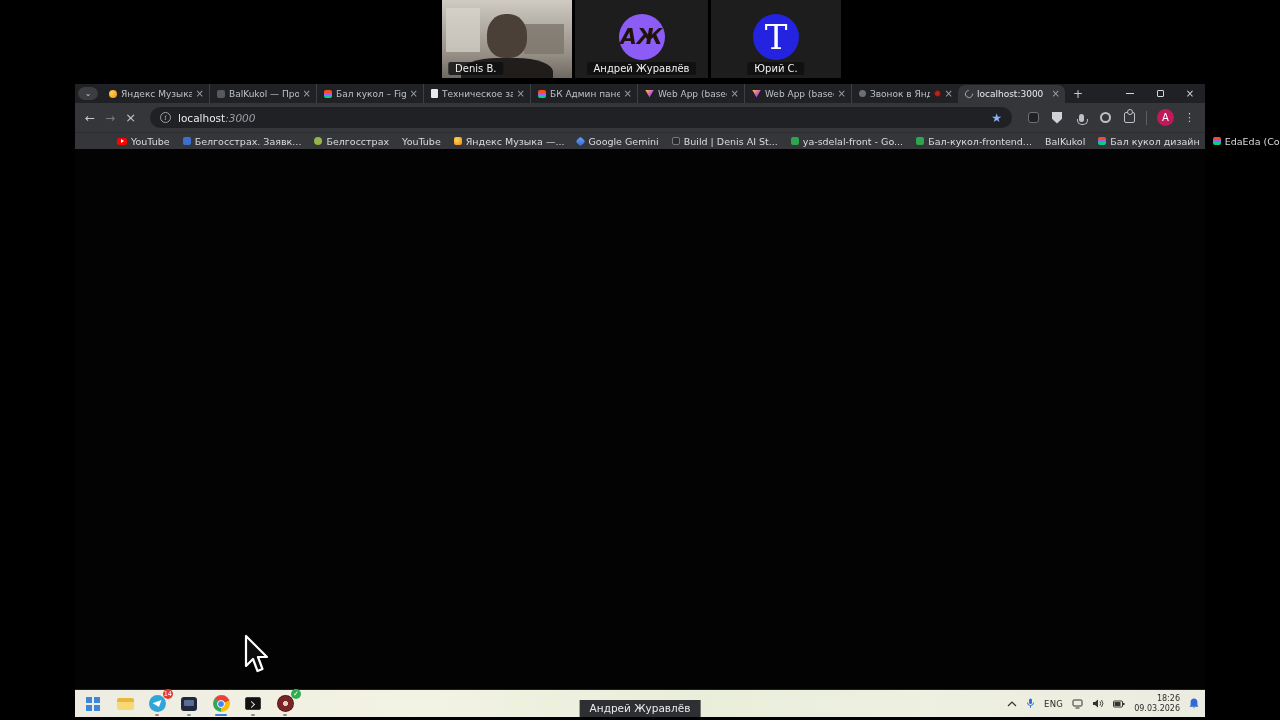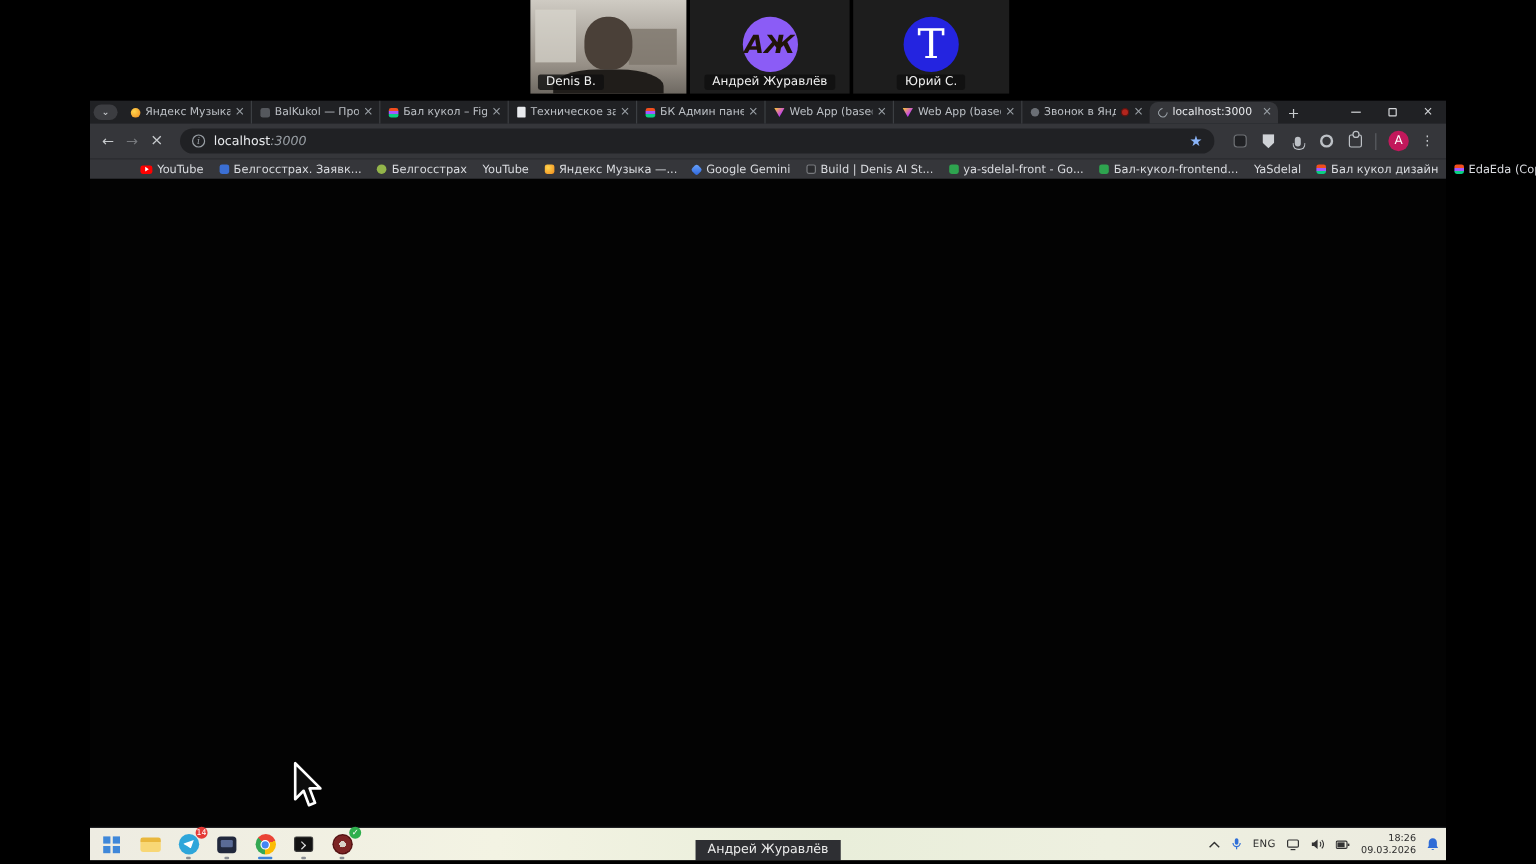--- a/index.html
+++ b/index.html
@@ -277,21 +277,21 @@
           </span>
           <span class="bk">
             <span class="b-ico b-green-repo"></span>
             <span>ya-sdelal-front - Go...</span>
           </span>
           <span class="bk">
             <span class="b-ico b-green-repo"></span>
             <span>Бал-кукол-frontend...</span>
           </span>
           <span class="bk">
-            <span>YaSdelal</span>
+            <span>BalKukol</span>
           </span>
           <span class="bk">
             <span class="b-ico b-figma ico-figma"></span>
             <span>Бал кукол дизайн</span>
           </span>
           <span class="bk">
             <span class="b-ico b-figma ico-figma"></span>
             <span>EdaEda (Copy) – Fig...</span>
           </span>
         </span>

